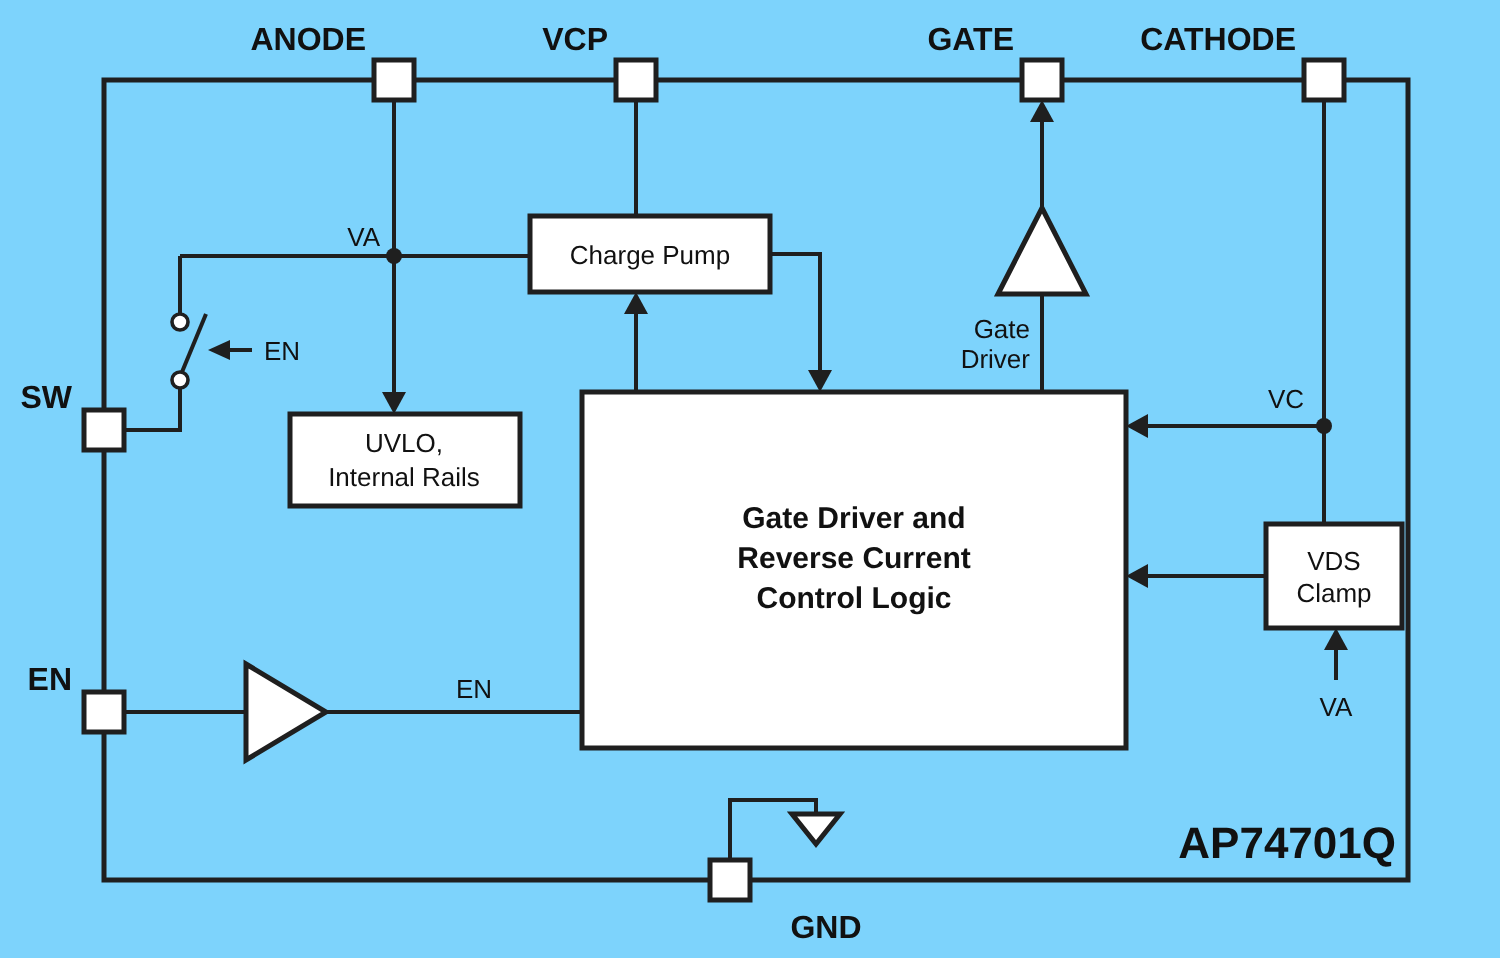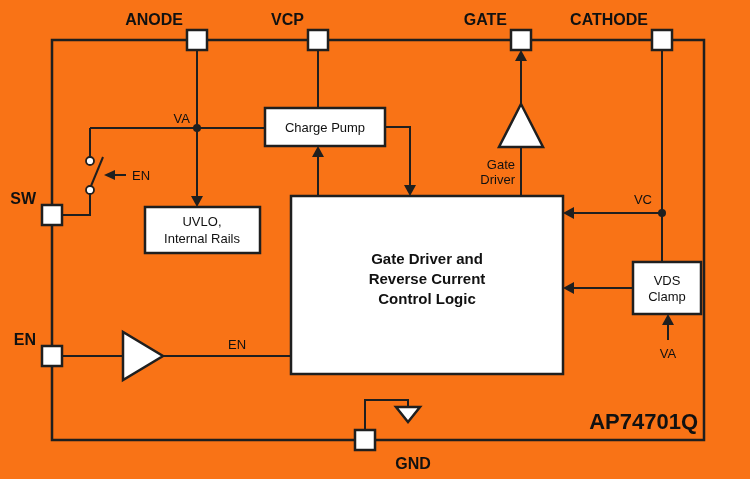--- a/index.html
+++ b/index.html
@@ -5,21 +5,21 @@
   html, body {
     margin: 0;
     padding: 0;
     background: #ffffff;
     font-family: "Liberation Sans", sans-serif;
   }
   .stage {
     position: relative;
     width: 750px;
     height: 479px;
-    background: #f97316;
+    background: #7dd3fc;
     overflow: hidden;
   }
   svg { display: block; }
   .wire {
     stroke: #1f1f1f;
     stroke-width: 2;
     fill: none;
   }
   .thick {
     stroke: #1f1f1f;

